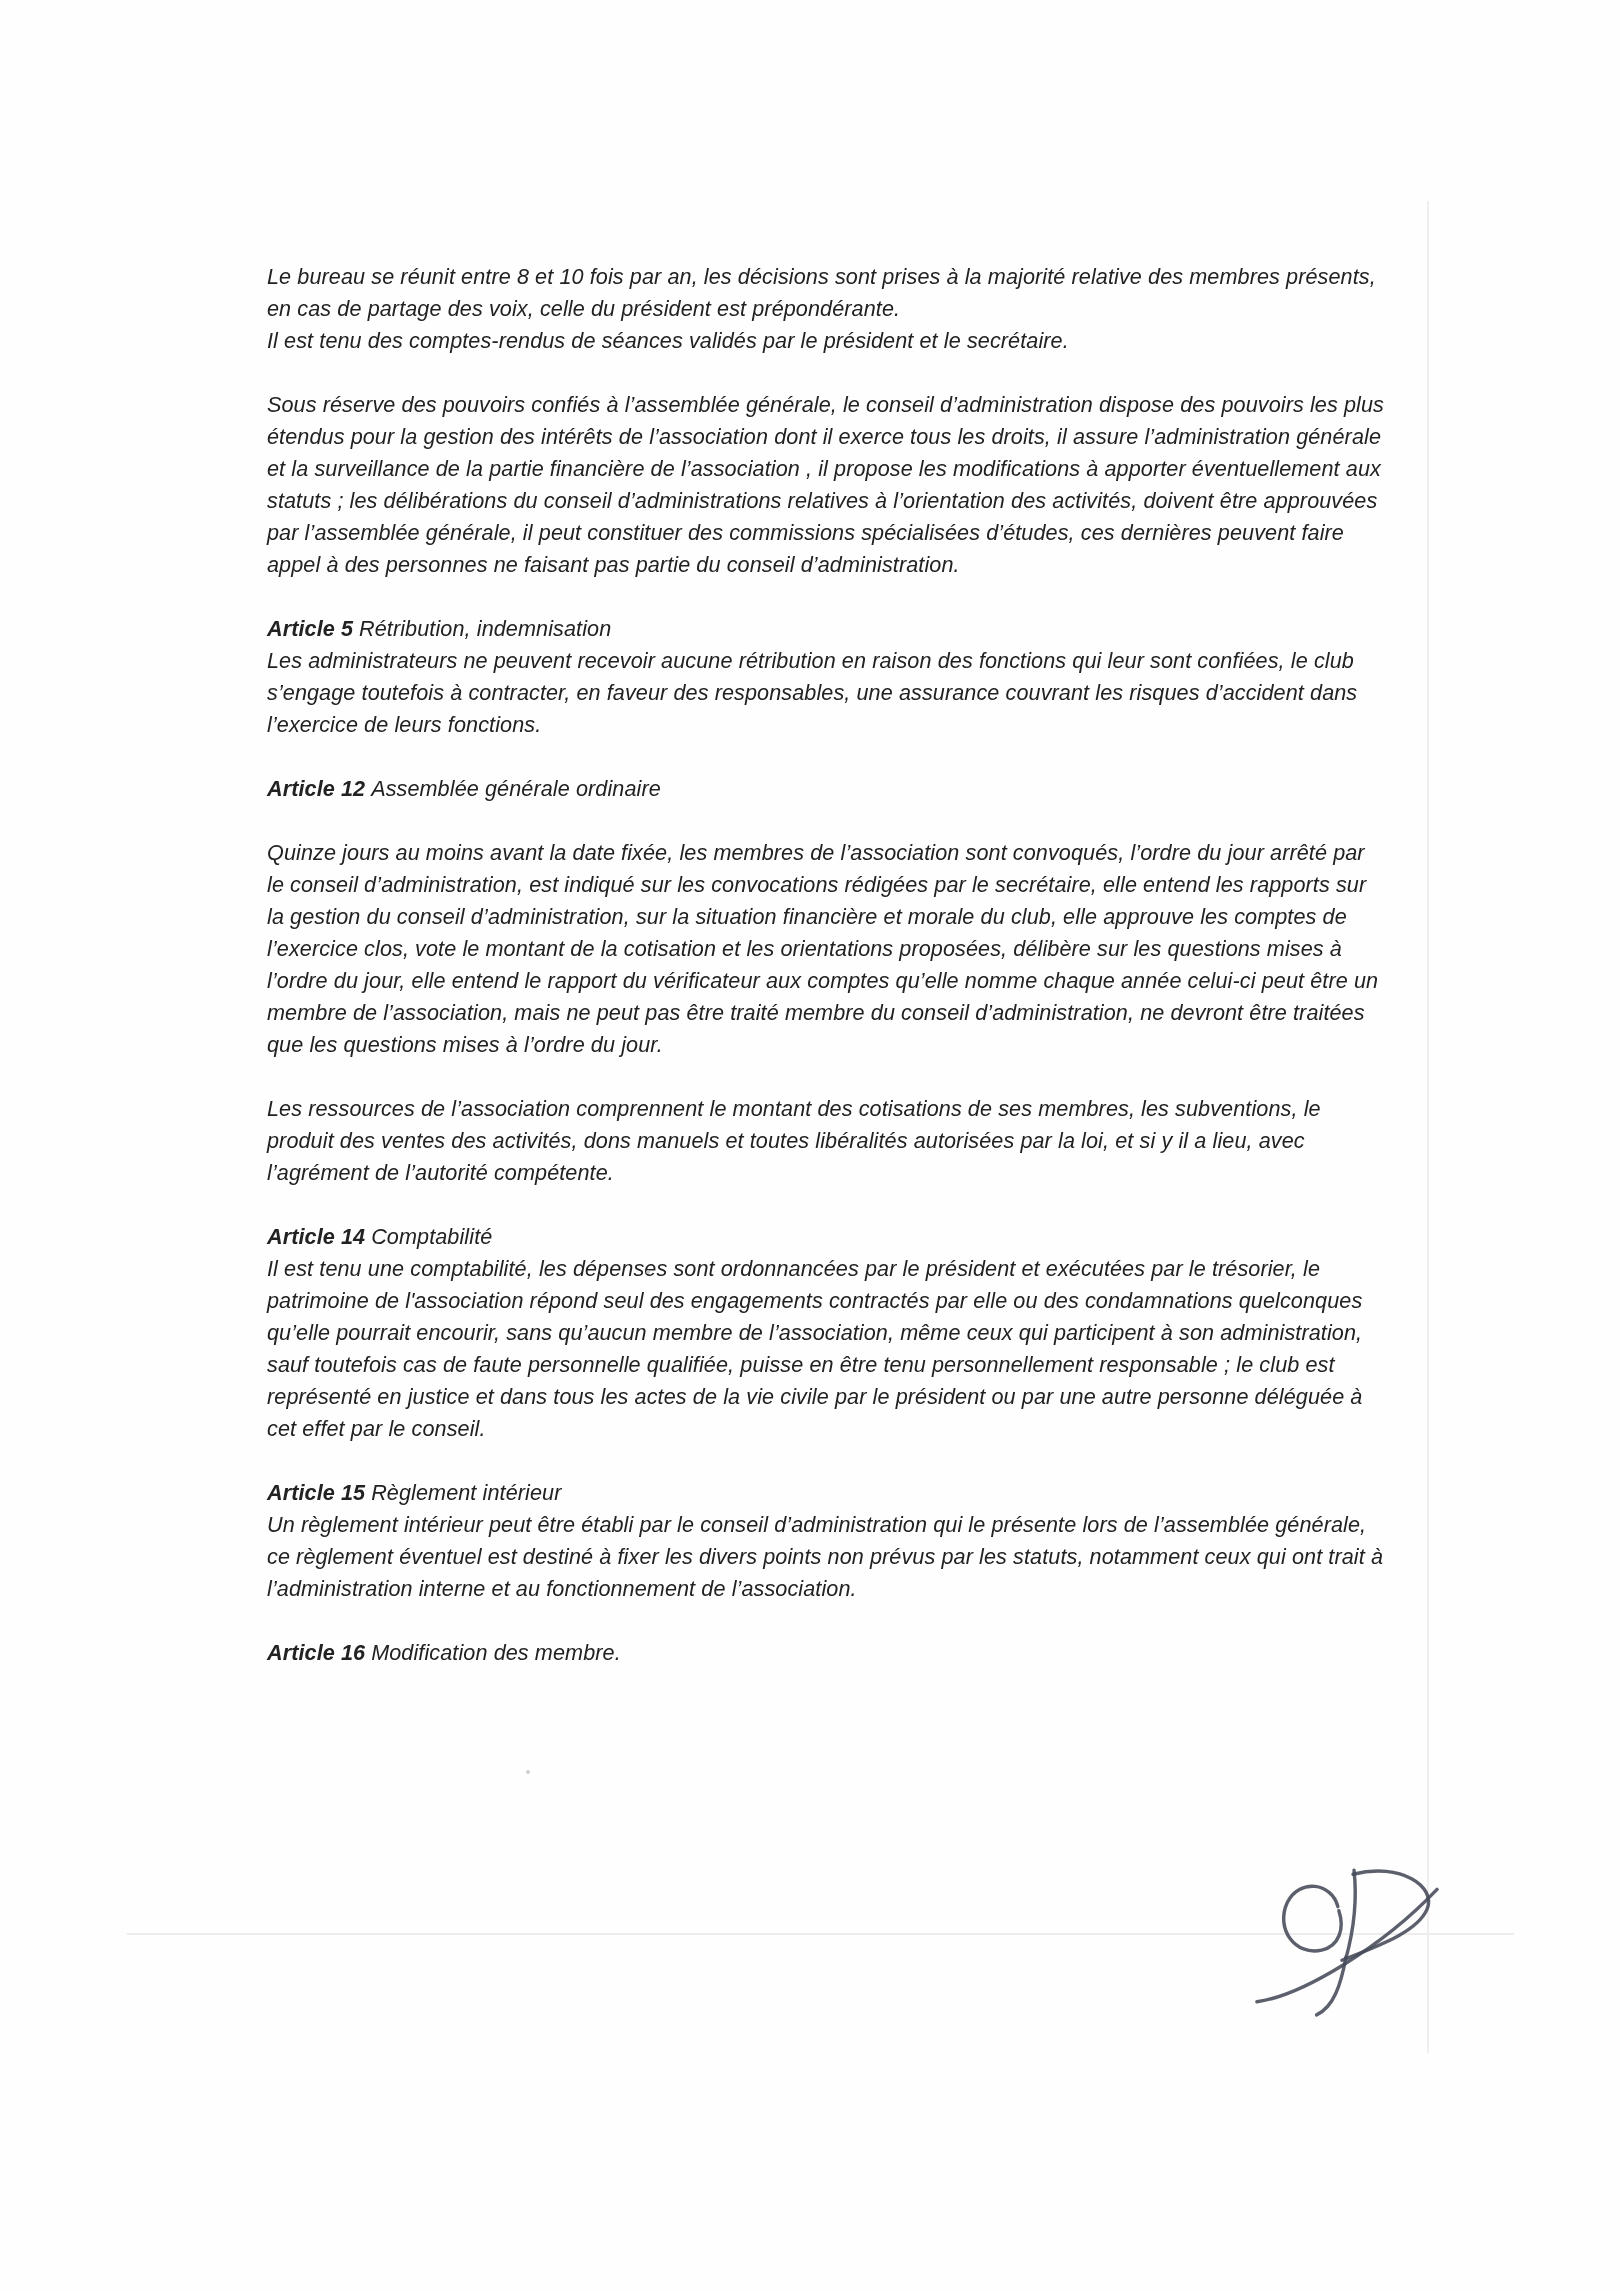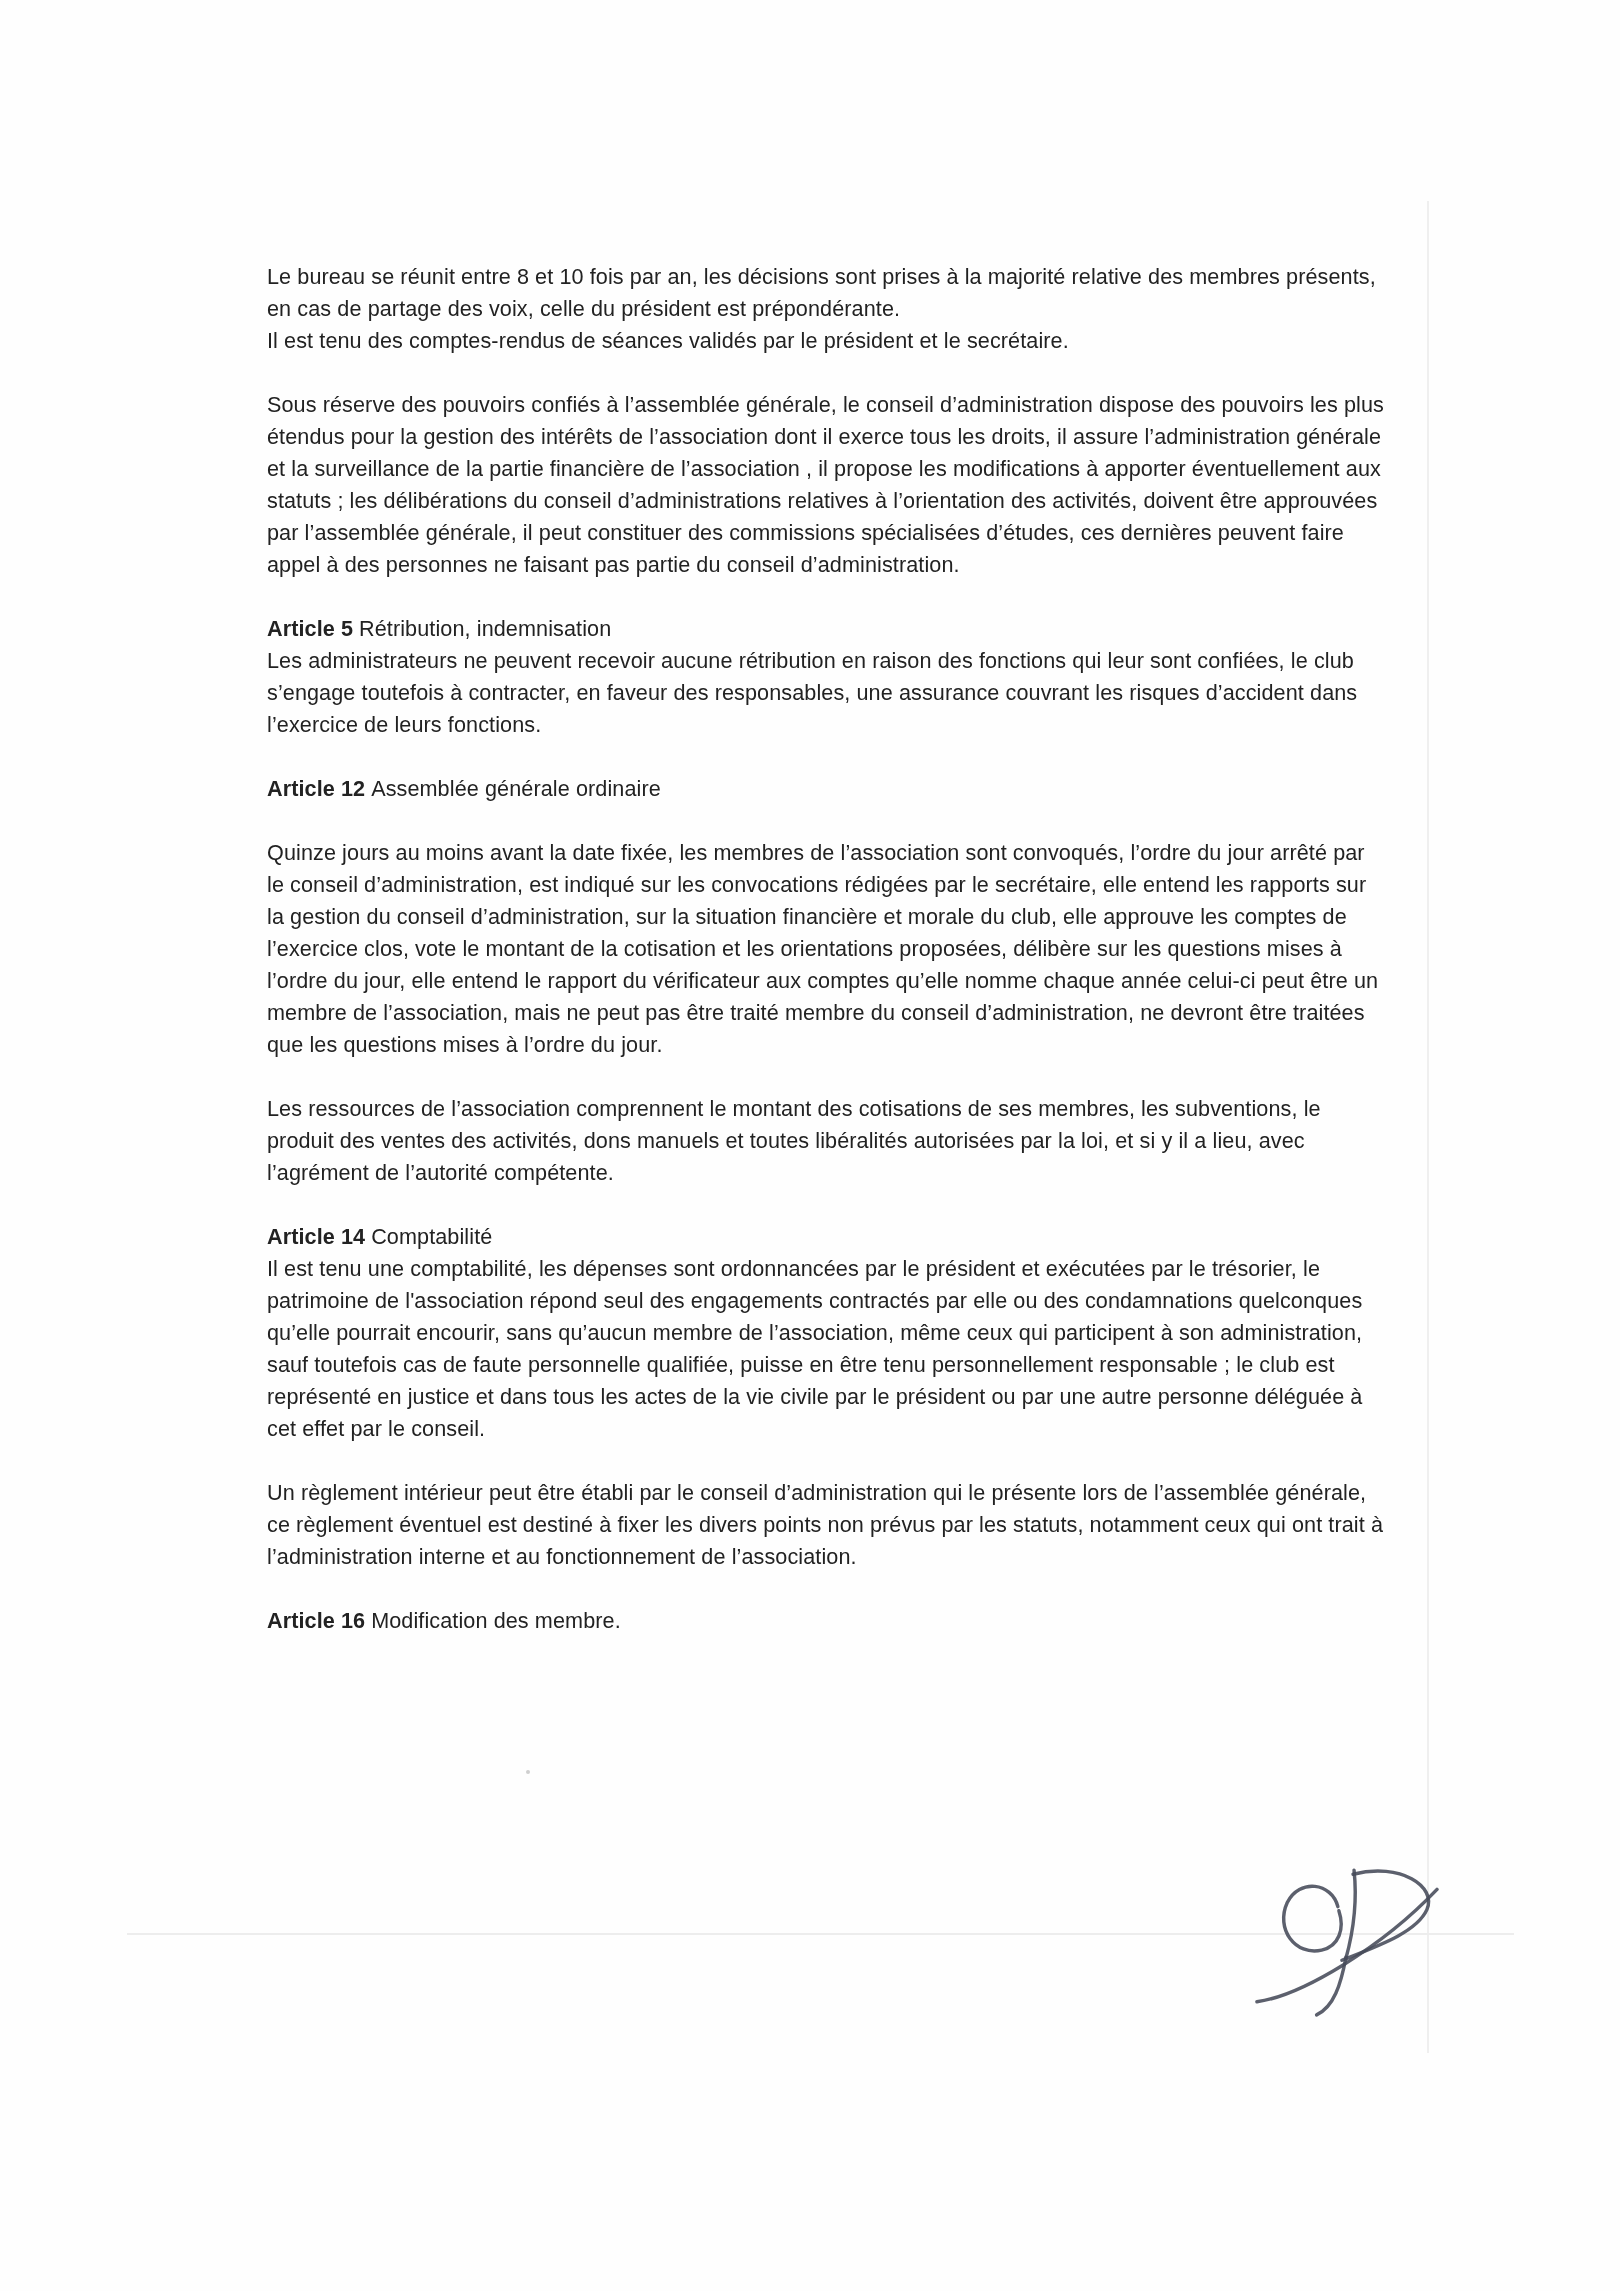--- a/index.html
+++ b/index.html
@@ -15,20 +15,21 @@
     background: #fefefe;
     overflow: hidden;
     font-family: "Liberation Sans", sans-serif;
     color: #222222;
   }
   .content {
     position: absolute;
     left: 267px;
     top: 261px;
     width: 1117px;
+    font-style: italic;
   }
   .block {
     margin: 0 0 32px 0;
   }
   .block p {
     margin: 0;
     font-size: 21.6px;
     line-height: 32px;
     white-space: pre-line;
     text-align: left;
@@ -127,20 +128,21 @@
     <section class="block">
       <p class="body">Les ressources de l’association comprennent le montant des cotisations de ses membres, les subventions, le produit des ventes des activités, dons manuels et toutes libéralités autorisées par la loi, et si y il a lieu, avec l’agrément de l’autorité compétente.</p>
     </section>
 
     <section class="block">
       <p class="heading"><span class="art-num">Article 14</span><span>Comptabilité</span></p>
       <p class="body">Il est tenu une comptabilité, les dépenses sont ordonnancées par le président et exécutées par le trésorier, le patrimoine de l'association répond seul des engagements contractés par elle ou des condamnations quelconques qu’elle pourrait encourir, sans qu’aucun membre de l’association, même ceux qui participent à son administration, sauf toutefois cas de faute personnelle qualifiée, puisse en être tenu personnellement responsable ; le club est représenté en justice et dans tous les actes de la vie civile par le président ou par une autre personne déléguée à cet effet par le conseil.</p>
     </section>
 
     <section class="block">
+      <p class="heading"><span class="art-num">Article 15</span><span>Règlement intérieur</span></p>
       <p class="body">Un règlement intérieur peut être établi par le conseil d’administration qui le présente lors de l’assemblée générale, ce règlement éventuel est destiné à fixer les divers points non prévus par les statuts, notamment ceux qui ont trait à l’administration interne et au fonctionnement de l’association.</p>
     </section>
 
     <section class="block">
       <p class="heading"><span class="art-num">Article 16</span><span>Modification des membre.</span></p>
     </section>
 
   </div>
 
   <div class="scan-line-v"></div>

